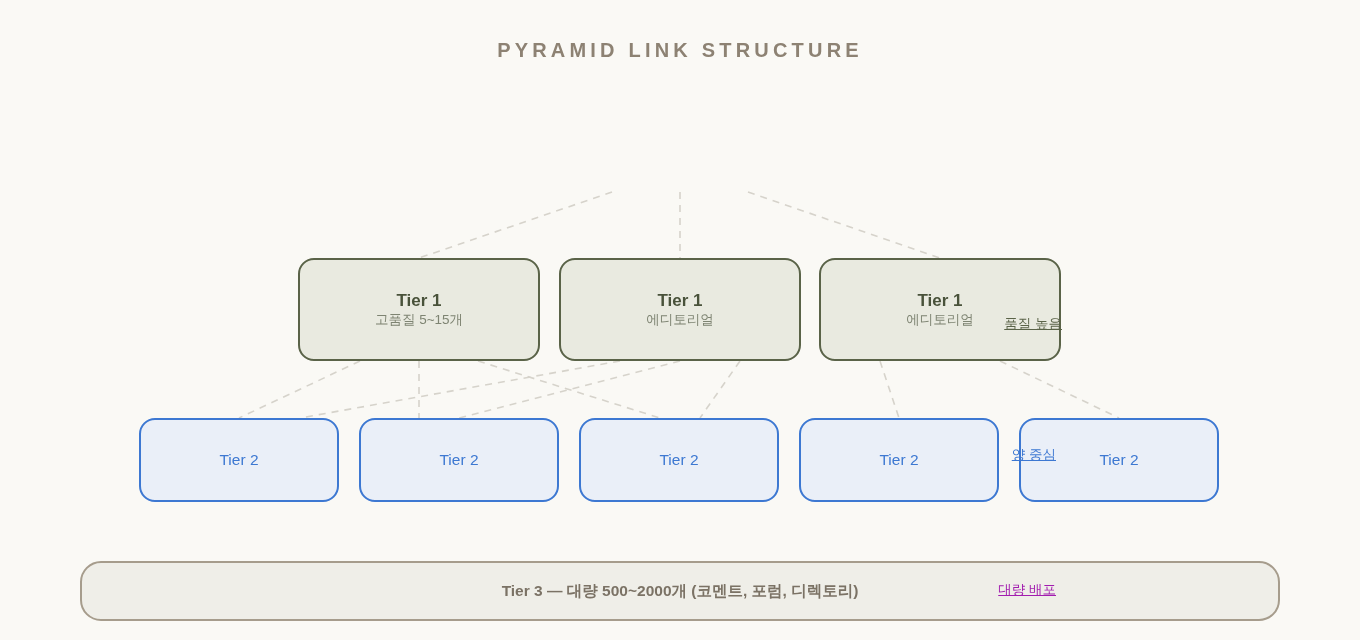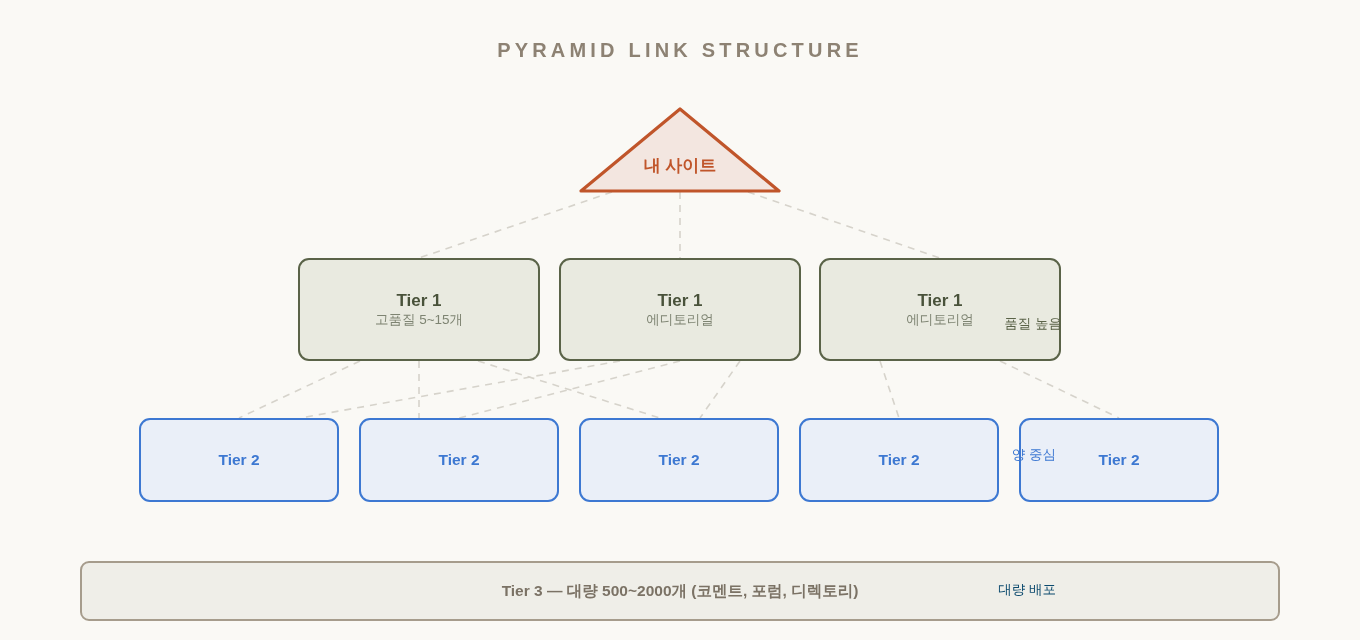--- a/index.html
+++ b/index.html
@@ -63,21 +63,21 @@
     width: 204px;
     text-align: center;
     font-size: 17px;
     font-weight: bold;
     color: #c0552a;
   }
 
   
   .node {
     position: absolute;
-    border-radius: 11px;
+    border-radius: 16px;
     display: flex;
     flex-direction: column;
     align-items: center;
     justify-content: center;
     z-index: 3;
   }
 
   .tier1 {
     top: 258px;
     width: 242px;
@@ -104,21 +104,21 @@
 
   .tier2 {
     top: 418px;
     width: 200px;
     height: 84px;
     background: #eaeff8;
     border: 2px solid #3d78d2;
   }
   .tier2 .t-title {
     font-size: 15.5px;
-    font-weight: bold;
+    font-weight: normal;
     color: #3d78d2;
   }
   .tier2.m0 { left: 139px; }
   .tier2.m1 { left: 359px; }
   .tier2.m2 { left: 579px; }
   .tier2.m3 { left: 799px; }
   .tier2.m4 { left: 1019px; }
 
   
   .tier2-caption {
@@ -134,55 +134,56 @@
 
   
   .tier3 {
     position: absolute;
     left: 80px;
     top: 561px;
     width: 1200px;
     height: 60px;
     background: #efeee8;
     border: 2px solid #a69c8c;
-    border-radius: 9px;
+    border-radius: 21px;
     display: flex;
     align-items: center;
     justify-content: center;
     z-index: 3;
   }
   .tier3-label {
     font-size: 15.5px;
     font-weight: bold;
     color: #7b7265;
   }
 
   
   .side-label {
     position: absolute;
     font-size: 13.5px;
     z-index: 4;
     white-space: nowrap;
     text-align: right;
+    text-decoration: underline;
   }
   .side-label.s0 {
     right: 18px;
     top: 315px;
     color: #5a6348;
   }
   .side-label.s1 {
     right: 24px;
     top: 446px;
     color: #3d78d2;
     font-weight: normal;
   }
   .side-label.s2 {
     right: 24px;
     top: 581px;
-    color: #0c4a6e;
+    color: #a21caf;
     padding-left: 15px;
   }
 </style>
 </head>
 <body>
 
 <div id="stage">
 
   <svg id="connectors" viewBox="0 0 1360 640" width="1360" height="640" aria-hidden="true">
       <line x1="612" y1="192" x2="419" y2="258" stroke="#d6d3cb" stroke-width="1.6" stroke-dasharray="7 6"></line>
@@ -193,26 +194,20 @@
       <line x1="478" y1="361" x2="660" y2="418" stroke="#d6d3cb" stroke-width="1.6" stroke-dasharray="7 6"></line>
       <line x1="620" y1="361" x2="300" y2="418" stroke="#d6d3cb" stroke-width="1.6" stroke-dasharray="7 6"></line>
       <line x1="680" y1="361" x2="459" y2="418" stroke="#d6d3cb" stroke-width="1.6" stroke-dasharray="7 6"></line>
       <line x1="740" y1="361" x2="700" y2="418" stroke="#d6d3cb" stroke-width="1.6" stroke-dasharray="7 6"></line>
       <line x1="880" y1="361" x2="899" y2="418" stroke="#d6d3cb" stroke-width="1.6" stroke-dasharray="7 6"></line>
       <line x1="1000" y1="361" x2="1119" y2="418" stroke="#d6d3cb" stroke-width="1.6" stroke-dasharray="7 6"></line>
     </svg>
 
   <div class="title">PYRAMID LINK STRUCTURE</div>
 
-  <div class="apex-wrap">
-    <svg width="204" height="88" viewBox="0 0 204 88">
-      <polygon points="102,3 201,85 3,85" fill="#f3e6e0" stroke="#c0552a" stroke-width="3.2" stroke-linejoin="round"></polygon>
-    </svg>
-    <div class="apex-label">내 사이트</div>
-  </div>
 
   <div class="node tier1 n0">
     <div class="t-title">Tier 1</div>
     <div class="t-sub">고품질 5~15개</div>
   </div>
   <div class="node tier1 n1">
     <div class="t-title">Tier 1</div>
     <div class="t-sub">에디토리얼</div>
   </div>
   <div class="node tier1 n2">

